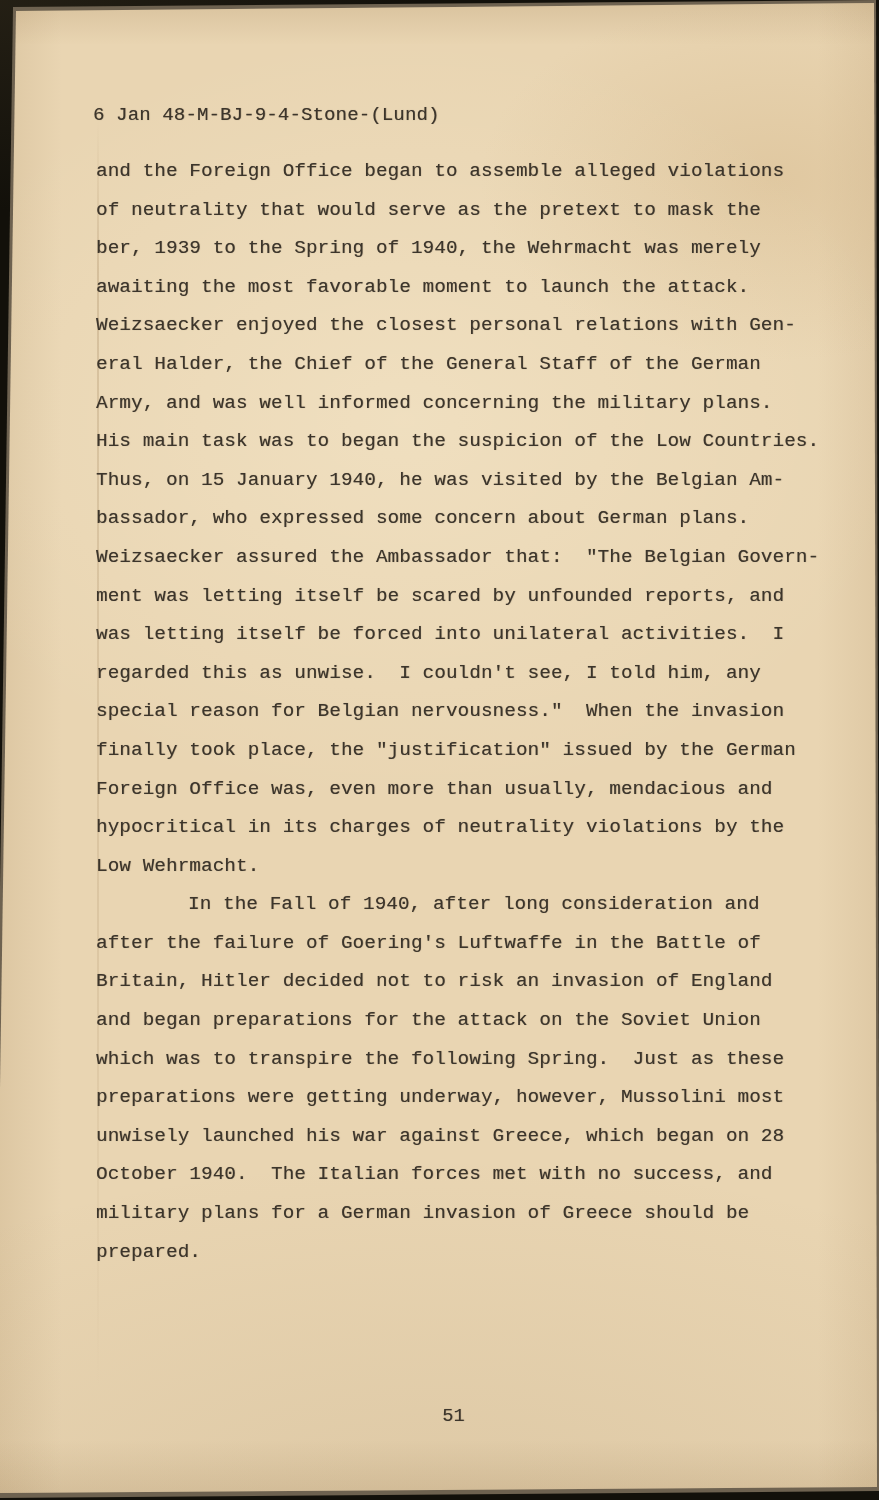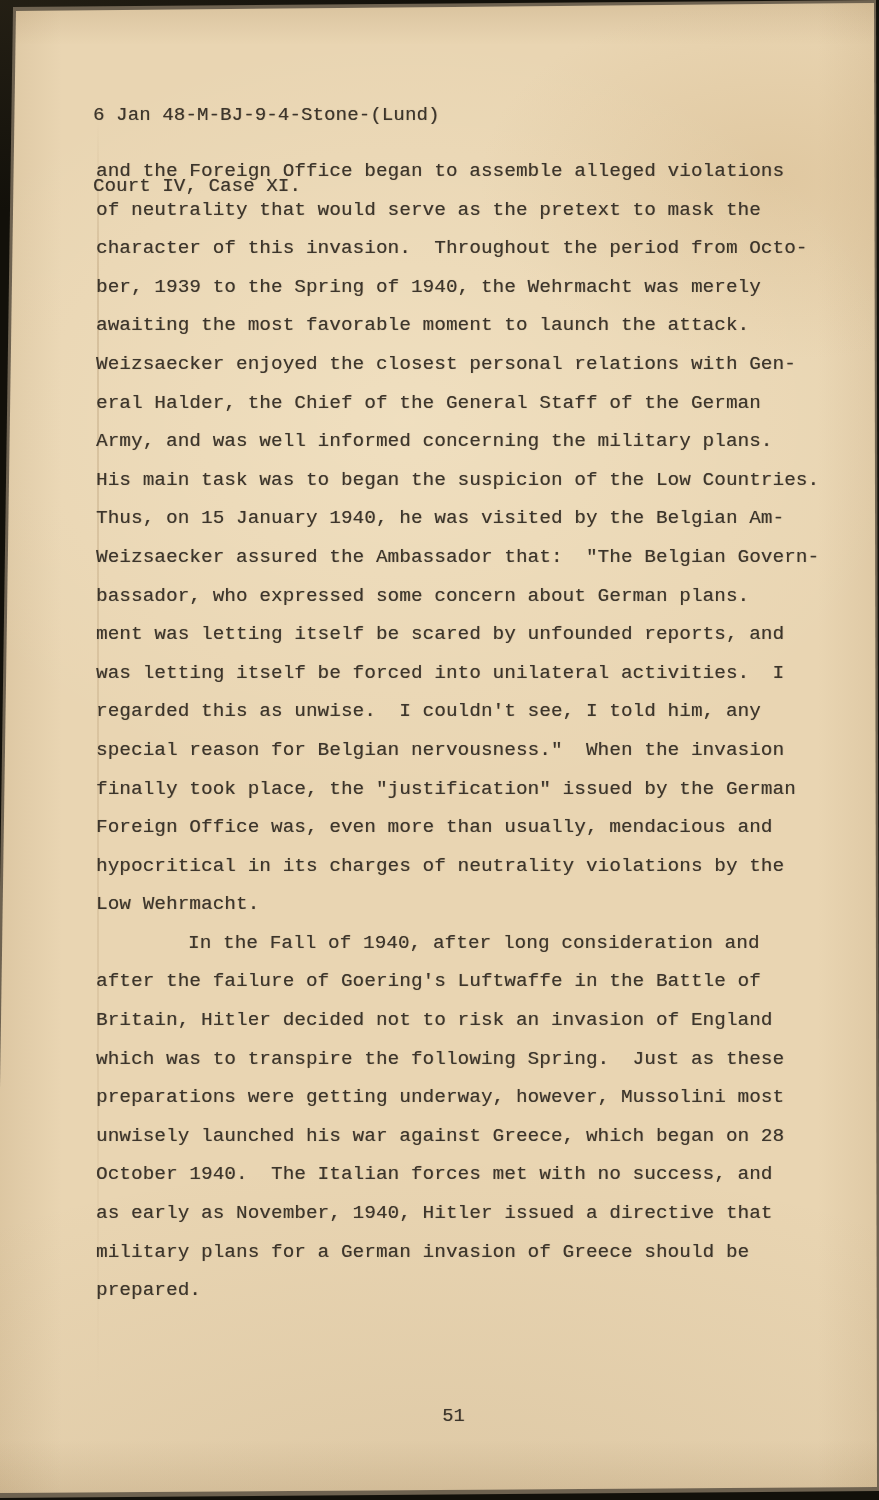--- a/index.html
+++ b/index.html
@@ -69,49 +69,47 @@
 </head>
 <body>
 
 <div class="stage">
   <div class="backdrop"></div>
   <div class="paper-edge"></div>
   <div class="paper">
     <div class="crease"></div>
     <div class="header typed">
       <div>6 Jan 48-M-BJ-9-4-Stone-(Lund)</div>
-      <div>Court IV, Case XI.</div>
     </div>
     <div class="doc-body typed">
         <div class="line">and the Foreign Office began to assemble alleged violations</div>
         <div class="line">of neutrality that would serve as the pretext to mask the</div>
-        <div class="line">character of this invasion.  Throughout the period from Octo-</div>
         <div class="line">ber, 1939 to the Spring of 1940, the Wehrmacht was merely</div>
         <div class="line">awaiting the most favorable moment to launch the attack.</div>
         <div class="line">Weizsaecker enjoyed the closest personal relations with Gen-</div>
         <div class="line">eral Halder, the Chief of the General Staff of the German</div>
         <div class="line">Army, and was well informed concerning the military plans.</div>
         <div class="line">His main task was to began the suspicion of the Low Countries.</div>
         <div class="line">Thus, on 15 January 1940, he was visited by the Belgian Am-</div>
+        <div class="line">bassador, who expressed some concern about German plans.</div>
         <div class="line">Weizsaecker assured the Ambassador that:  "The Belgian Govern-</div>
-        <div class="line">bassador, who expressed some concern about German plans.</div>
         <div class="line">ment was letting itself be scared by unfounded reports, and</div>
         <div class="line">was letting itself be forced into unilateral activities.  I</div>
         <div class="line">regarded this as unwise.  I couldn't see, I told him, any</div>
         <div class="line">special reason for Belgian nervousness."  When the invasion</div>
         <div class="line">finally took place, the "justification" issued by the German</div>
         <div class="line">Foreign Office was, even more than usually, mendacious and</div>
         <div class="line">hypocritical in its charges of neutrality violations by the</div>
         <div class="line">Low Wehrmacht.</div>
         <div class="line indent">In the Fall of 1940, after long consideration and</div>
         <div class="line">after the failure of Goering's Luftwaffe in the Battle of</div>
         <div class="line">Britain, Hitler decided not to risk an invasion of England</div>
+        <div class="line">and began preparations for the attack on the Soviet Union</div>
         <div class="line">which was to transpire the following Spring.  Just as these</div>
         <div class="line">preparations were getting underway, however, Mussolini most</div>
         <div class="line">unwisely launched his war against Greece, which began on 28</div>
         <div class="line">October 1940.  The Italian forces met with no success, and</div>
-        <div class="line">as early as November, 1940, Hitler issued a directive that</div>
         <div class="line">military plans for a German invasion of Greece should be</div>
         <div class="line">prepared.</div>
       </div>
     <div class="pagenum typed">51</div>
   </div>
 </div>
 
 </body></html>

